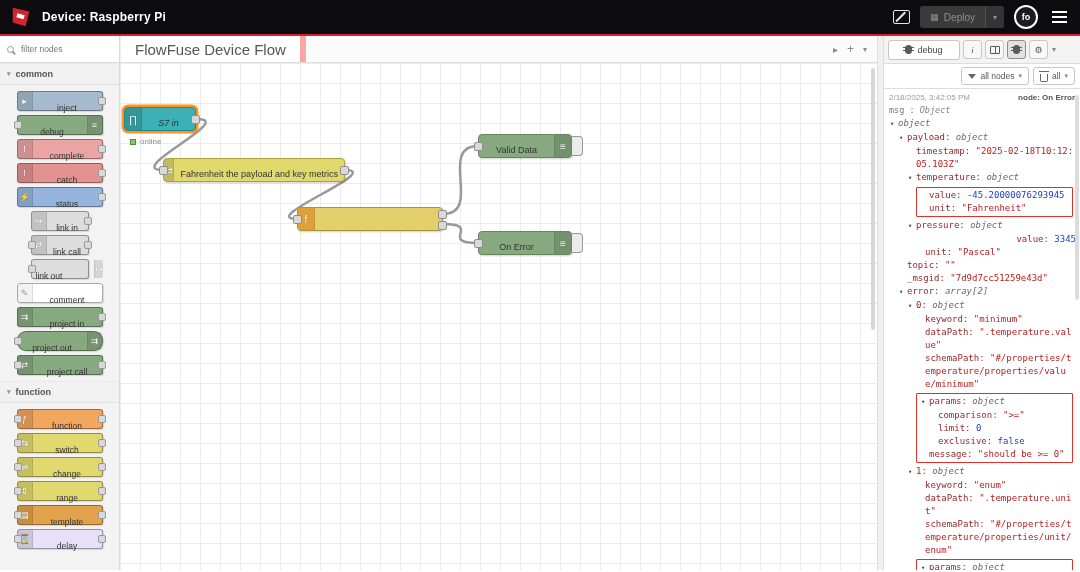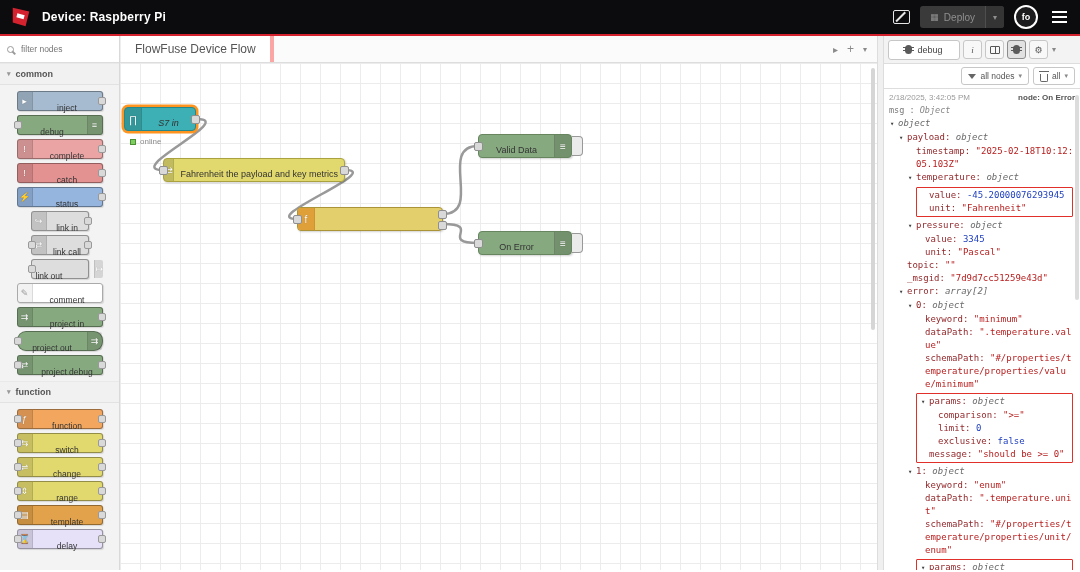--- a/index.html
+++ b/index.html
@@ -38,21 +38,21 @@
   .picon{width:15px;display:flex;align-items:center;justify-content:center;color:#fff;font-size:9px;background:rgba(0,0,0,.12);text-shadow:0 0 1px rgba(0,0,0,.35)}
   .picon.left{border-right:1px solid rgba(0,0,0,.1);border-radius:2px 0 0 2px}
   .picon.right{border-left:1px solid rgba(0,0,0,.1);border-radius:0 2px 2px 0}
   .plabel{flex:1;display:flex;align-items:center;justify-content:center;padding:16px 4px;white-space:nowrap}
   .pport{position:absolute;width:8px;height:8px;background:#d9d9d9;border:1px solid #999;border-radius:2px;top:5px}
   .pport.left{left:-4px}.pport.right{right:-4px}
 
   
   .workspace{flex:1;display:flex;flex-direction:column;min-width:0}
   .tabbar{height:27px;background:#fbfbfb;border-bottom:1px solid #ddd;display:flex;align-items:stretch}
-  .tab{padding:0 14px;display:flex;align-items:center;font-size:12px;color:#555;background:#fff;border-right:4px solid #fca5a5;border-left:1px solid #eee}
+  .tab{padding:0 14px;display:flex;align-items:center;font-size:15px;color:#555;background:#fff;border-right:6px solid #fca5a5;border-left:1px solid #eee}
   .tab-tools{margin-left:auto;display:flex;align-items:center;gap:9px;padding:0 10px;color:#8a8a8a}
   .tab-tools span{cursor:default}
   .canvas{flex:1;position:relative;overflow:hidden;background:#fff;background-image:linear-gradient(#ececec 1px,transparent 1px),linear-gradient(90deg,#ececec 1px,transparent 1px);background-size:20px 20px}
   .wires{position:absolute;left:0;top:0;width:100%;height:100%}
   .node{position:absolute;height:24px;border:1px solid #888;border-radius:4px;display:flex;align-items:stretch;font-size:9px;color:#333;box-shadow:1px 1px 2px rgba(0,0,0,.18)}
   .node.selected{box-shadow:0 0 0 2.5px rgba(255,143,20,.95),1px 1px 2px rgba(0,0,0,.2)}
   .nicon{width:17px;display:flex;align-items:center;justify-content:center;background:rgba(0,0,0,.14);color:#fff;font-size:10px;border-right:1px solid rgba(0,0,0,.08);border-radius:3px 0 0 3px;text-shadow:0 0 1px rgba(0,0,0,.4)}
   .nicon.r{border-right:none;border-left:1px solid rgba(0,0,0,.08);border-radius:0 3px 3px 0}
   .nlabel{flex:1;display:flex;align-items:center;justify-content:center;padding:15px 6px;white-space:nowrap}
   .nport{position:absolute;width:9px;height:9px;background:#d9d9d9;border:1px solid #8f8f8f;border-radius:2px}
@@ -213,21 +213,21 @@
             <div class="pnode-row">
               <div class="pnode" style="background: rgb(135, 169, 128); width: 86px; border-radius: 9px;">
                 <span class="plabel">project out</span>
                 <span class="picon right">⇉</span>
                 <span class="pport left"></span>
               </div>
             </div>
             <div class="pnode-row">
               <div class="pnode" style="background: rgb(135, 169, 128); width: 86px;">
                 <span class="picon left">⇄</span>
-                <span class="plabel">project debug</span>
+                <span class="plabel">project call</span>
                 <span class="pport left"></span>
                 <span class="pport right"></span>
               </div>
             </div>
           </div>
         </div>
         <div>
           <div class="psec-h">
             <span class="psec-caret">▾</span>
             <span>function</span>
@@ -395,21 +395,21 @@
               <div class="tline" style="padding-left: 11px;"><span class="tcaret">▾</span><span class="tkey">payload: </span><span class="tv-type">object</span></div>
               <div class="tline" style="padding-left: 28px;"><span class="tkey">timestamp: </span><span class="tv-str">"2025-02-18T10:12:05.103Z"</span></div>
               <div class="tline" style="padding-left: 20px;"><span class="tcaret">▾</span><span class="tkey">temperature: </span><span class="tv-type">object</span></div>
             </div>
             <div class="tgroup boxed" style="margin-left: 28px;">
               <div class="tline" style="padding-left: 10px;"><span class="tkey">value: </span><span class="tv-num">-45.20000076293945</span></div>
               <div class="tline" style="padding-left: 10px;"><span class="tkey">unit: </span><span class="tv-str">"Fahrenheit"</span></div>
             </div>
             <div class="tgroup">
               <div class="tline" style="padding-left: 20px;"><span class="tcaret">▾</span><span class="tkey">pressure: </span><span class="tv-type">object</span></div>
-              <div class="tline" style="padding-left: 37px;"><span class="tkey">value: </span><span class="tv-num">3345</span></div>
+              <div class="tline" style="padding-left: 37px; text-align: right;"><span class="tkey">value: </span><span class="tv-num">3345</span></div>
               <div class="tline" style="padding-left: 37px;"><span class="tkey">unit: </span><span class="tv-str">"Pascal"</span></div>
               <div class="tline" style="padding-left: 19px;"><span class="tkey">topic: </span><span class="tv-str">""</span></div>
               <div class="tline" style="padding-left: 19px;"><span class="tkey">_msgid: </span><span class="tv-str">"7d9d7cc51259e43d"</span></div>
               <div class="tline" style="padding-left: 11px;"><span class="tcaret">▾</span><span class="tkey">error: </span><span class="tv-type">array[2]</span></div>
               <div class="tline" style="padding-left: 20px;"><span class="tcaret">▾</span><span class="tkey">0: </span><span class="tv-type">object</span></div>
               <div class="tline" style="padding-left: 37px;"><span class="tkey">keyword: </span><span class="tv-str">"minimum"</span></div>
               <div class="tline" style="padding-left: 37px;"><span class="tkey">dataPath: </span><span class="tv-str">".temperature.value"</span></div>
               <div class="tline" style="padding-left: 37px;"><span class="tkey">schemaPath: </span><span class="tv-str">"#/properties/temperature/properties/value/minimum"</span></div>
             </div>
             <div class="tgroup boxed" style="margin-left: 28px;">

